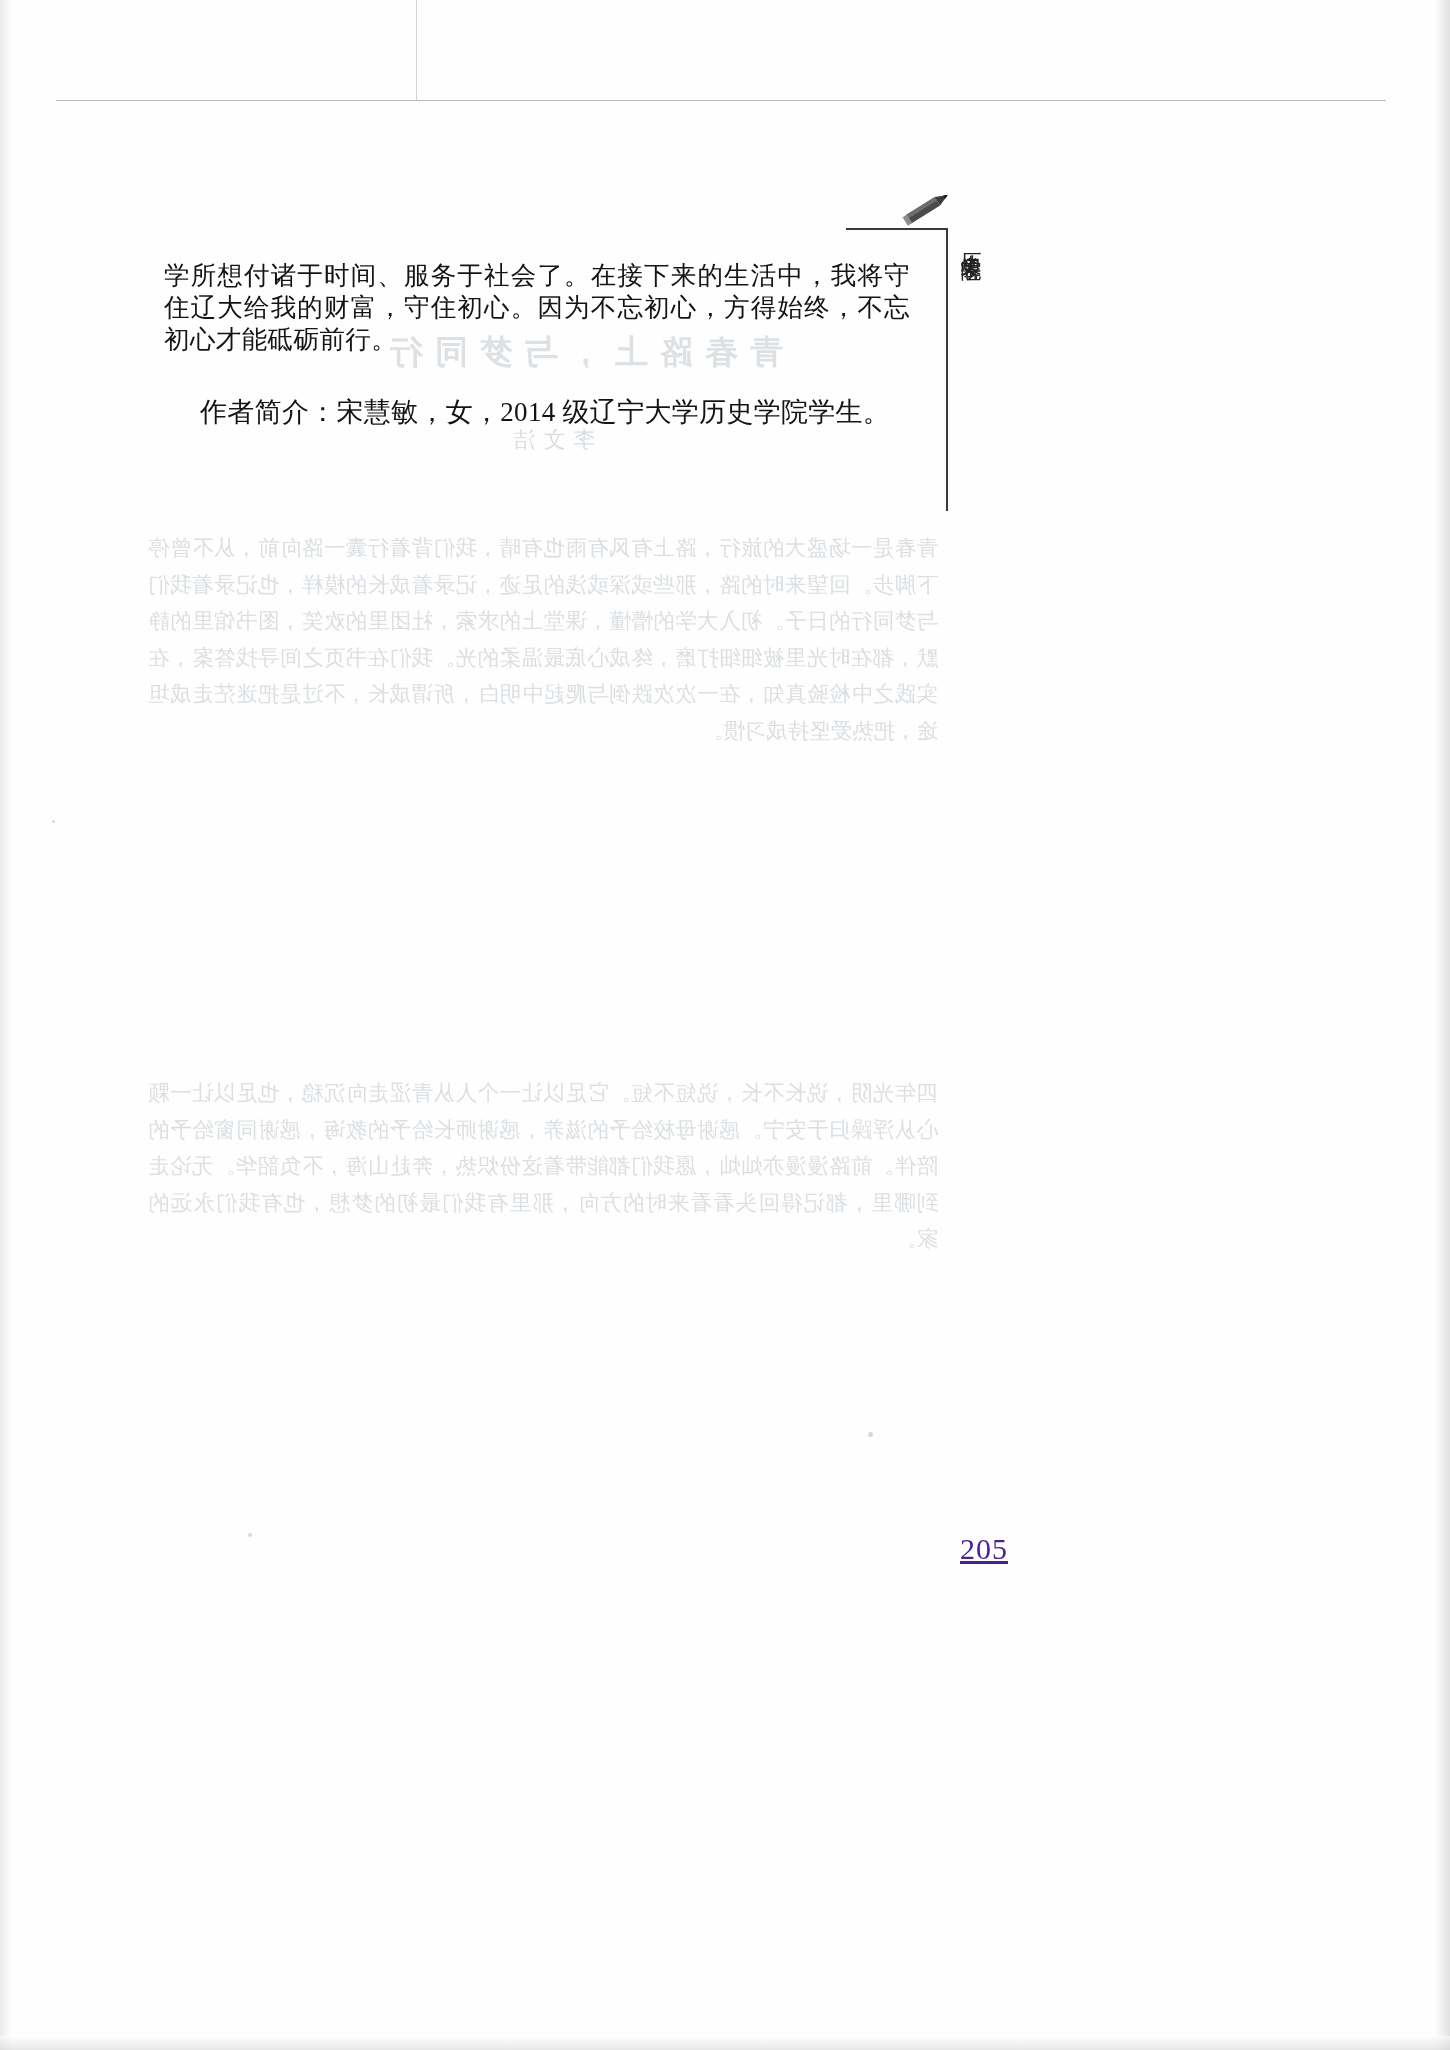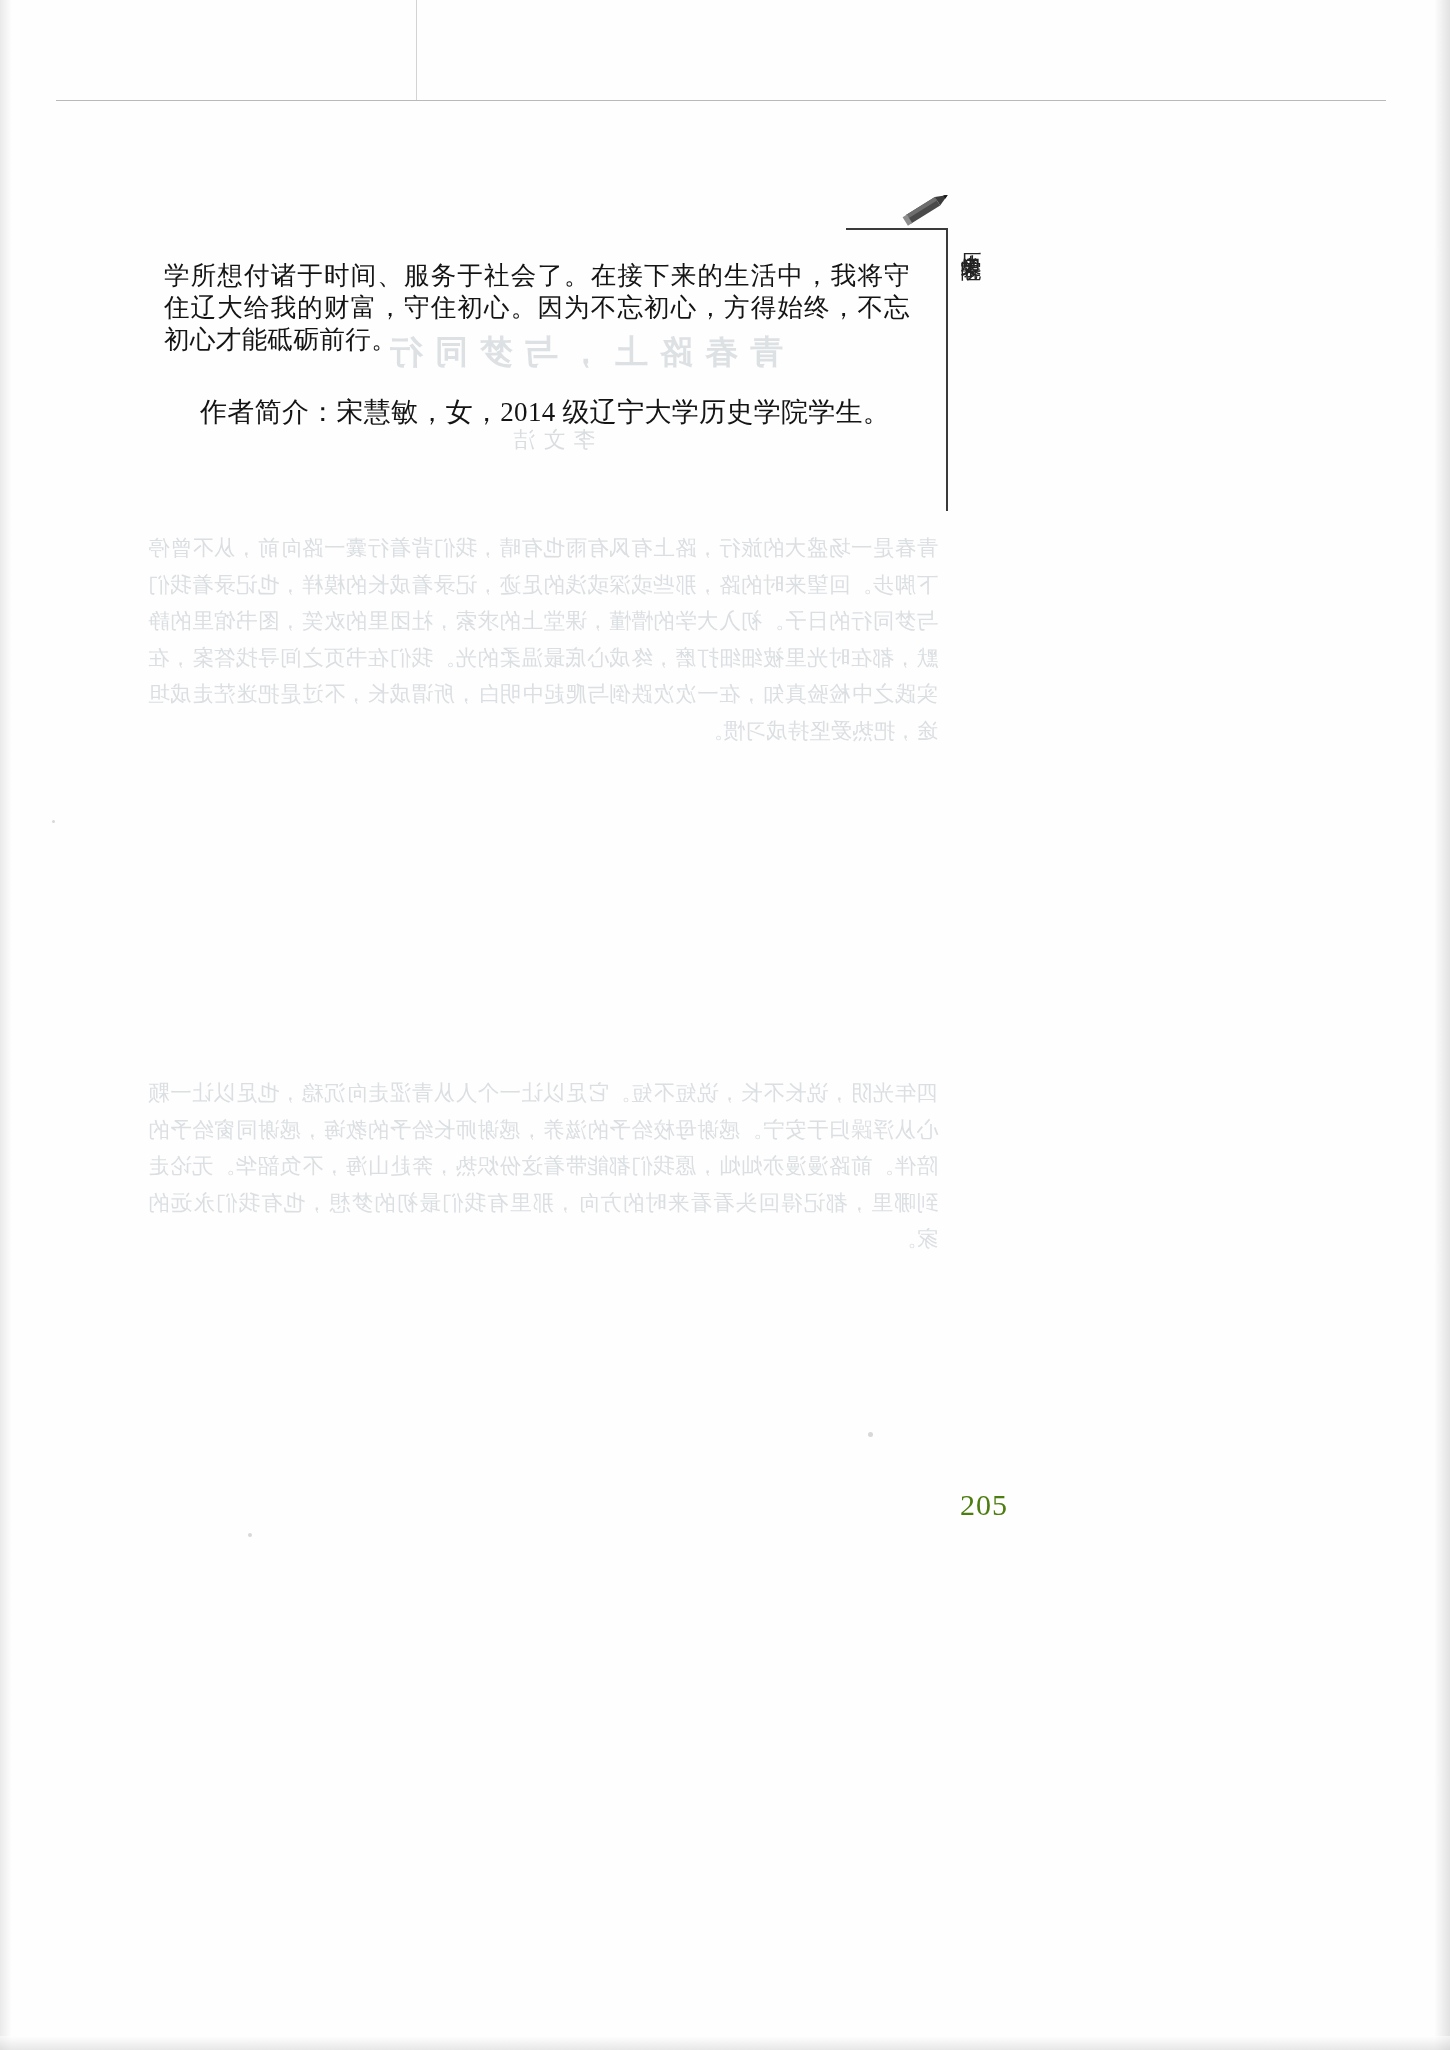--- a/index.html
+++ b/index.html
@@ -179,27 +179,28 @@
     font-size: 21.5px;
     line-height: 36.6px;
     text-align: justify;
     color: #bdc4ca;
   }
 
   
   .folio {
     position: absolute;
     left: 0;
-    top: 1488px;
+    top: 1532px;
     width: 1008px;
     text-align: right;
     font-size: 30px;
     letter-spacing: 1px;
-    color: #4d7c0f;
-    font-family: "Liberation Serif", "DejaVu Serif", serif;
+    color: #4c1d95;
+    font-family: "Liberation Serif", "DejaVu Serif", serif;
+    text-decoration: underline;
   }
 
   .speck {
     position: absolute;
     background: #d8d8d8;
     border-radius: 50%;
   }
 </style>
 </head>
 <body>

